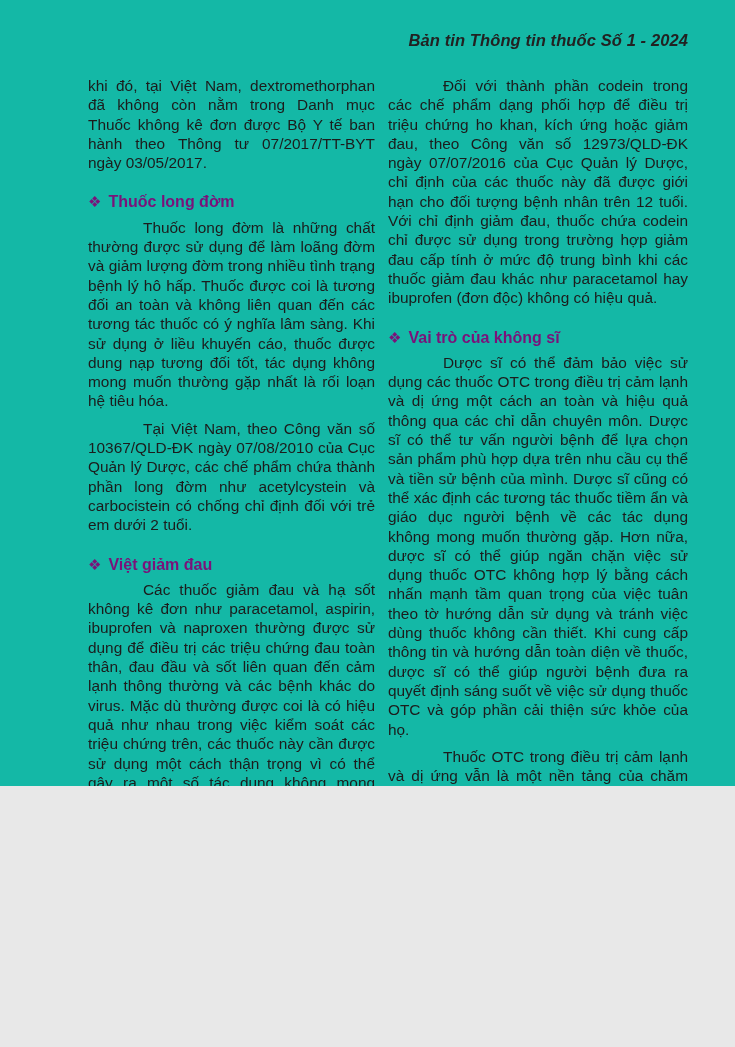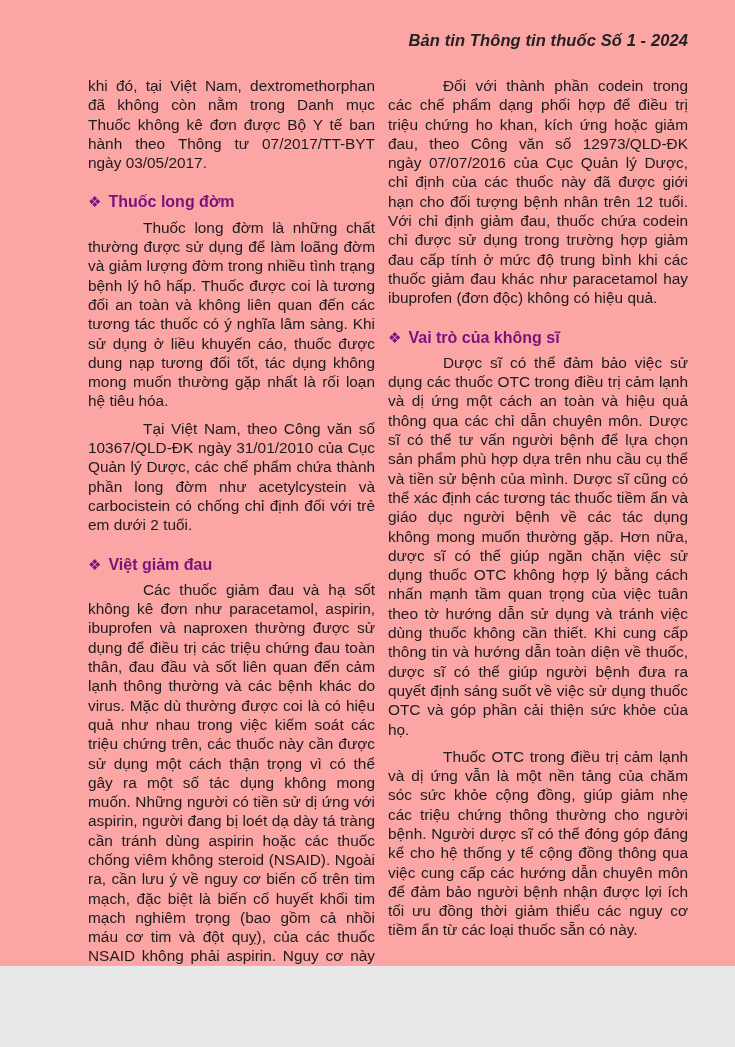--- a/index.html
+++ b/index.html
@@ -1,21 +1,21 @@
 <!DOCTYPE html>
 <html lang="vi"><head>
 <meta charset="utf-8">
 <style>
   html, body { margin: 0; padding: 0; background: #e8e8e8; }
   .page {
     position: relative;
     width: 735px;
-    height: 966px;
+    height: 786px;
     margin: 0 auto;
-    background: #fca5a5;
+    background: #14b8a6;
     font-family: "Liberation Sans", "DejaVu Sans", sans-serif;
     color: #1c1c1c;
     overflow: hidden;
   }
   .running-header {
     position: absolute;
     top: 31px;
     left: 88px;
     width: 600px;
     text-align: right;
@@ -74,21 +74,21 @@
   <div class="content">
 
     <div class="col col-left">
 
       <p class="para">khi đó, tại Việt Nam, dextromethorphan đã không còn nằm trong Danh mục Thuốc không kê đơn được Bộ Y tế ban hành theo Thông tư 07/2017/TT-BYT ngày 03/05/2017.</p>
 
       <h3 class="heading"><span class="bullet">❖</span><span>Thuốc long đờm</span></h3>
 
       <p class="para indent">Thuốc long đờm là những chất thường được sử dụng để làm loãng đờm và giảm lượng đờm trong nhiều tình trạng bệnh lý hô hấp. Thuốc được coi là tương đối an toàn và không liên quan đến các tương tác thuốc có ý nghĩa lâm sàng. Khi sử dụng ở liều khuyến cáo, thuốc được dung nạp tương đối tốt, tác dụng không mong muốn thường gặp nhất là rối loạn hệ tiêu hóa.</p>
 
-      <p class="para indent">Tại Việt Nam, theo Công văn số 10367/QLD-ĐK ngày 31/01/2010 của Cục Quản lý Dược, các chế phẩm chứa thành phần long đờm như acetylcystein và carbocistein có chống chỉ định đối với trẻ em dưới 2 tuổi.</p>
+      <p class="para indent">Tại Việt Nam, theo Công văn số 10367/QLD-ĐK ngày 07/08/2010 của Cục Quản lý Dược, các chế phẩm chứa thành phần long đờm như acetylcystein và carbocistein có chống chỉ định đối với trẻ em dưới 2 tuổi.</p>
 
       <h3 class="heading"><span class="bullet">❖</span><span>Việt giảm đau</span></h3>
 
       <p class="para indent">Các thuốc giảm đau và hạ sốt không kê đơn như paracetamol, aspirin, ibuprofen và naproxen thường được sử dụng để điều trị các triệu chứng đau toàn thân, đau đầu và sốt liên quan đến cảm lạnh thông thường và các bệnh khác do virus. Mặc dù thường được coi là có hiệu quả như nhau trong việc kiểm soát các triệu chứng trên, các thuốc này cần được sử dụng một cách thận trọng vì có thể gây ra một số tác dụng không mong muốn. Những người có tiền sử dị ứng với aspirin, người đang bị loét dạ dày tá tràng cần tránh dùng aspirin hoặc các thuốc chống viêm không steroid (NSAID). Ngoài ra, cần lưu ý về nguy cơ biến cố trên tim mạch, đặc biệt là biến cố huyết khối tim mạch nghiêm trọng (bao gồm cả nhồi máu cơ tim và đột quỵ), của các thuốc NSAID không phải aspirin. Nguy cơ này cũng đã được cảnh báo tại Việt Nam theo Công văn số 5749/QLD-ĐK ngày 27/04/2017 của Cục Quản lý Dược.</p>
 
       <p class="para stray-dot">.</p>
 
     </div>
 
     <div class="col col-right">

